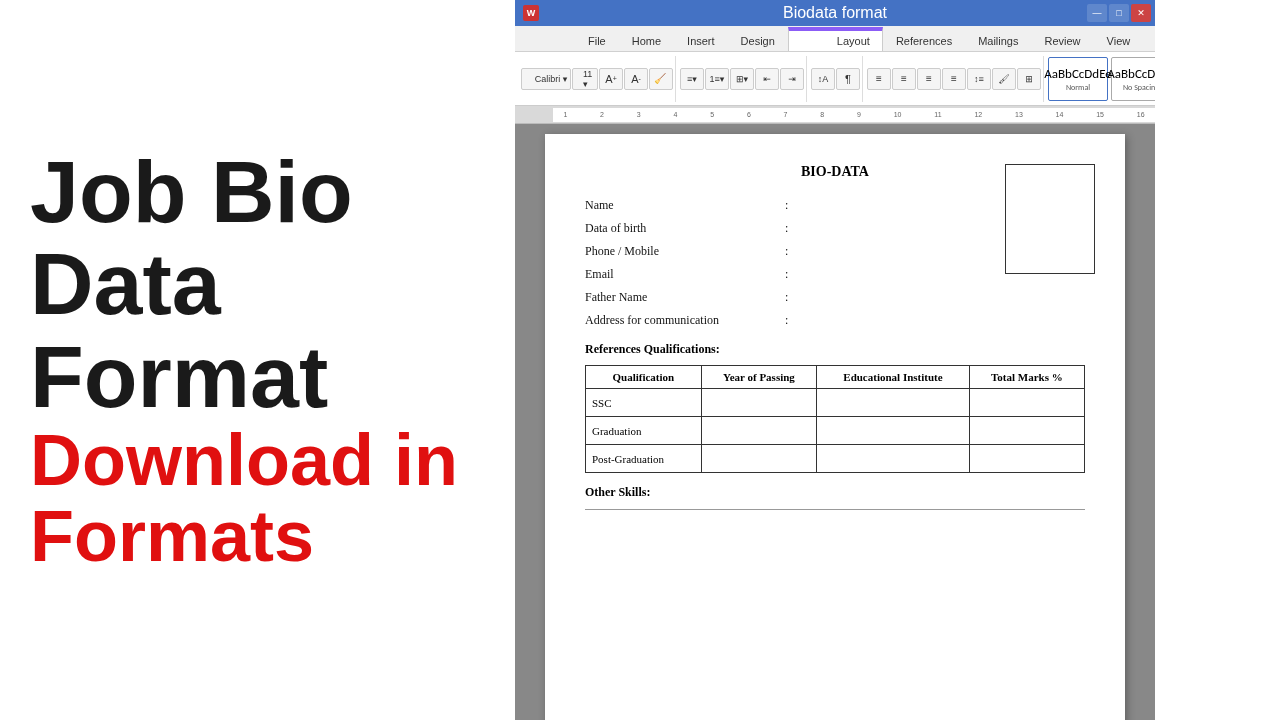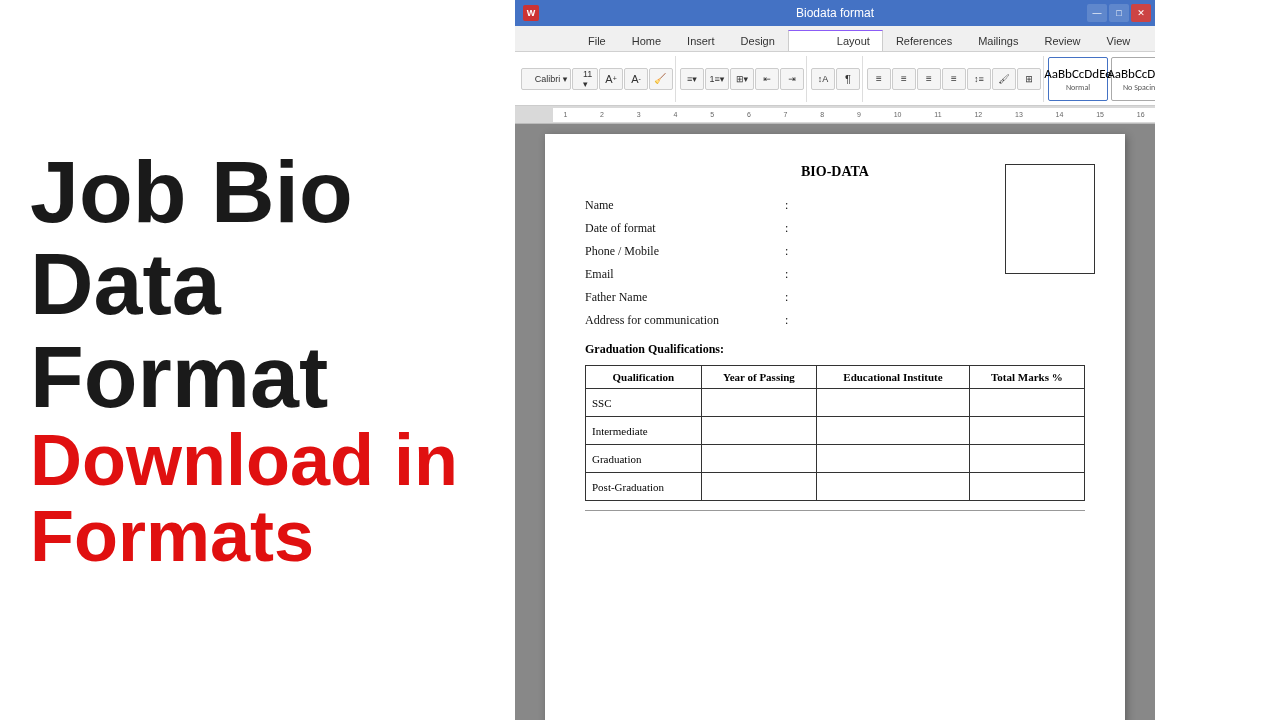--- a/index.html
+++ b/index.html
@@ -120,21 +120,21 @@
       font-size: 11px;
       font-family: Segoe UI, Arial, sans-serif;
       color: #333;
       cursor: pointer;
       border-top: 1px solid transparent;
       border-left: 1px solid transparent;
       border-right: 1px solid transparent;
     }
     .ribbon-tab.active {
       background: white;
-      border-top: 1px solid #8b5cf6;
+      border-top: 4px solid #8b5cf6;
       border-left: 1px solid #ccc;
       border-right: 1px solid #ccc;
       color: #333;
       padding-left: 48px;
     }
 
     #ribbon-toolbar {
       background: white;
       height: 54px;
       display: flex;
@@ -325,21 +325,21 @@
     <span class="title-line5">Formats</span>
   </div>
 </div>
 
 <div id="right-panel">
 
   <div id="title-bar">
     <div class="title-bar-icon">
       <span>W</span>
     </div>
-    <span style="font-size:12px; color:white; font-family:Segoe UI,Arial,sans-serif;">Biodata format</span>
+    <span style="font-size:16px; color:white; font-family:Segoe UI,Arial,sans-serif;">Biodata format</span>
     <div class="title-bar-controls">
       <div class="title-btn">—</div>
       <div class="title-btn">□</div>
       <div class="title-btn" style="background:#cc4444;">✕</div>
     </div>
   </div>
 
   <div id="ribbon-tabs">
     <div class="ribbon-tab">File</div>
     <div class="ribbon-tab">Home</div>
@@ -425,77 +425,72 @@
       <div class="doc-title">BIO-DATA</div>
 
       <div class="photo-box"></div>
 
       <div id="fields-section">
           <div class="field-row">
       <span class="field-label">Name</span>
       <span class="field-colon">:</span>
     </div>
           <div class="field-row">
-      <span class="field-label">Date of format</span>
+      <span class="field-label">Data of birth</span>
       <span class="field-colon">:</span>
     </div>
           <div class="field-row">
       <span class="field-label">Phone / Mobile</span>
       <span class="field-colon">:</span>
     </div>
           <div class="field-row">
       <span class="field-label">Email</span>
       <span class="field-colon">:</span>
     </div>
           <div class="field-row">
       <span class="field-label">Father Name</span>
       <span class="field-colon">:</span>
     </div>
           <div class="field-row">
       <span class="field-label">Address for communication</span>
       <span class="field-colon">:</span>
     </div>
         </div>
 
-      <div class="section-heading">Graduation Qualifications:</div>
+      <div class="section-heading">References Qualifications:</div>
 
       <table class="edu-table">
         <thead>
           <tr id="edu-header-row">
               <th>Qualification</th>
               <th>Year of Passing</th>
               <th>Educational Institute</th>
               <th>Total Marks %</th>
             </tr>
         </thead>
         <tbody id="edu-body">
             <tr>
               <td>SSC</td>
               <td></td>
               <td></td>
               <td></td>
             </tr>
             <tr>
-              <td>Intermediate</td>
-              <td></td>
-              <td></td>
-              <td></td>
-            </tr>
-            <tr>
               <td>Graduation</td>
               <td></td>
               <td></td>
               <td></td>
             </tr>
             <tr>
               <td>Post-Graduation</td>
               <td></td>
               <td></td>
               <td></td>
             </tr>
           </tbody>
       </table>
 
+      <div class="other-skills">Other Skills:</div>
       <div class="skills-underline"></div>
 
     </div>
   </div>
 </div>
 
 </body></html>

